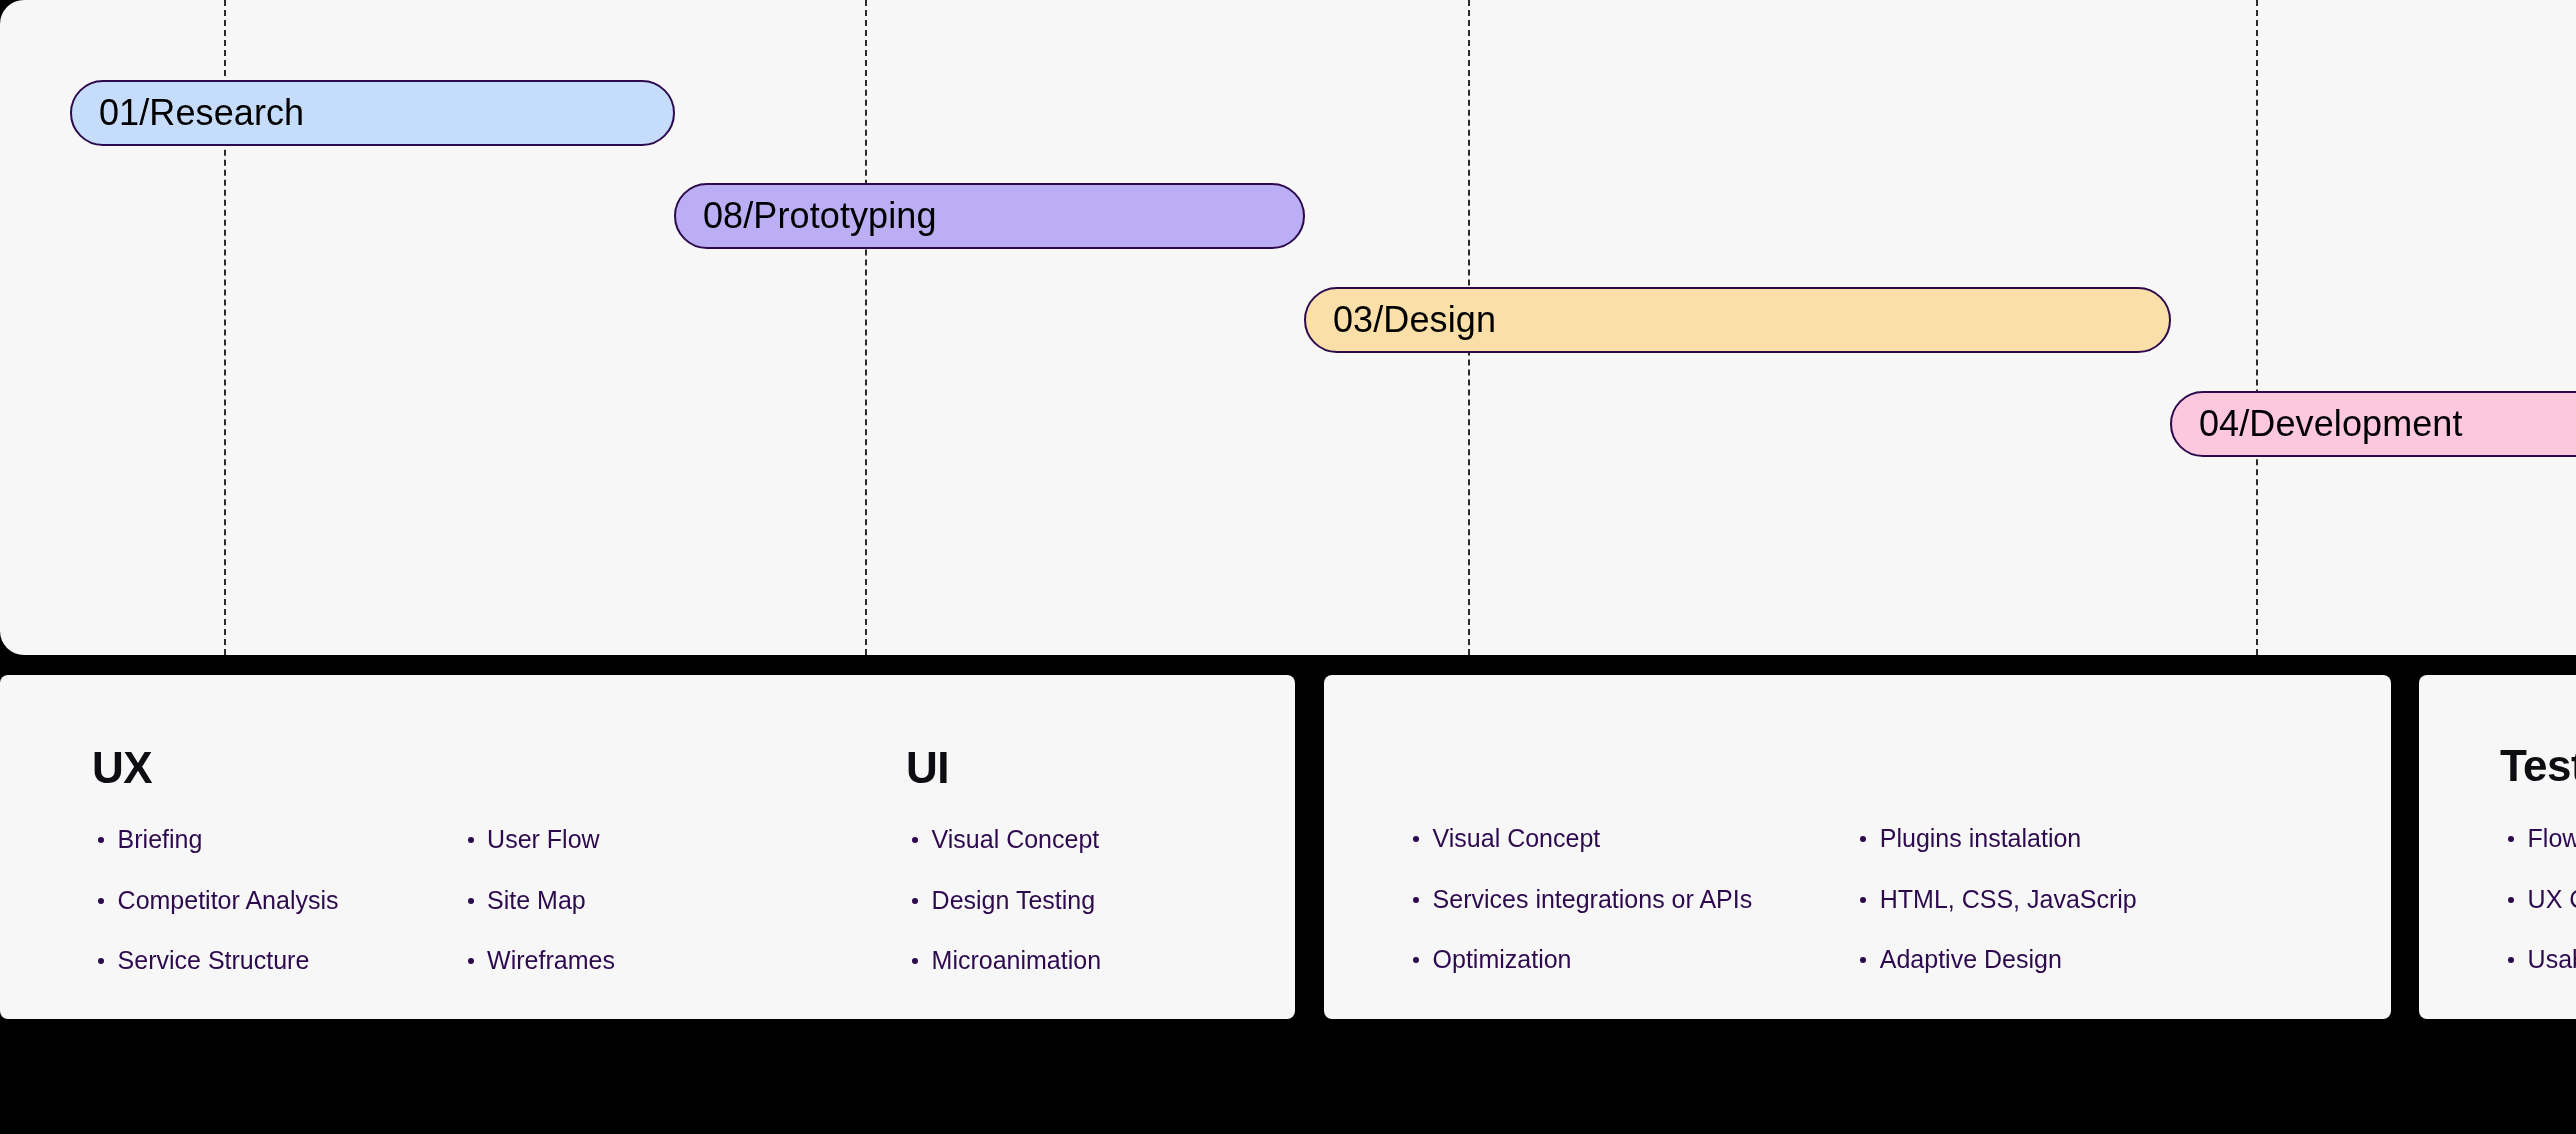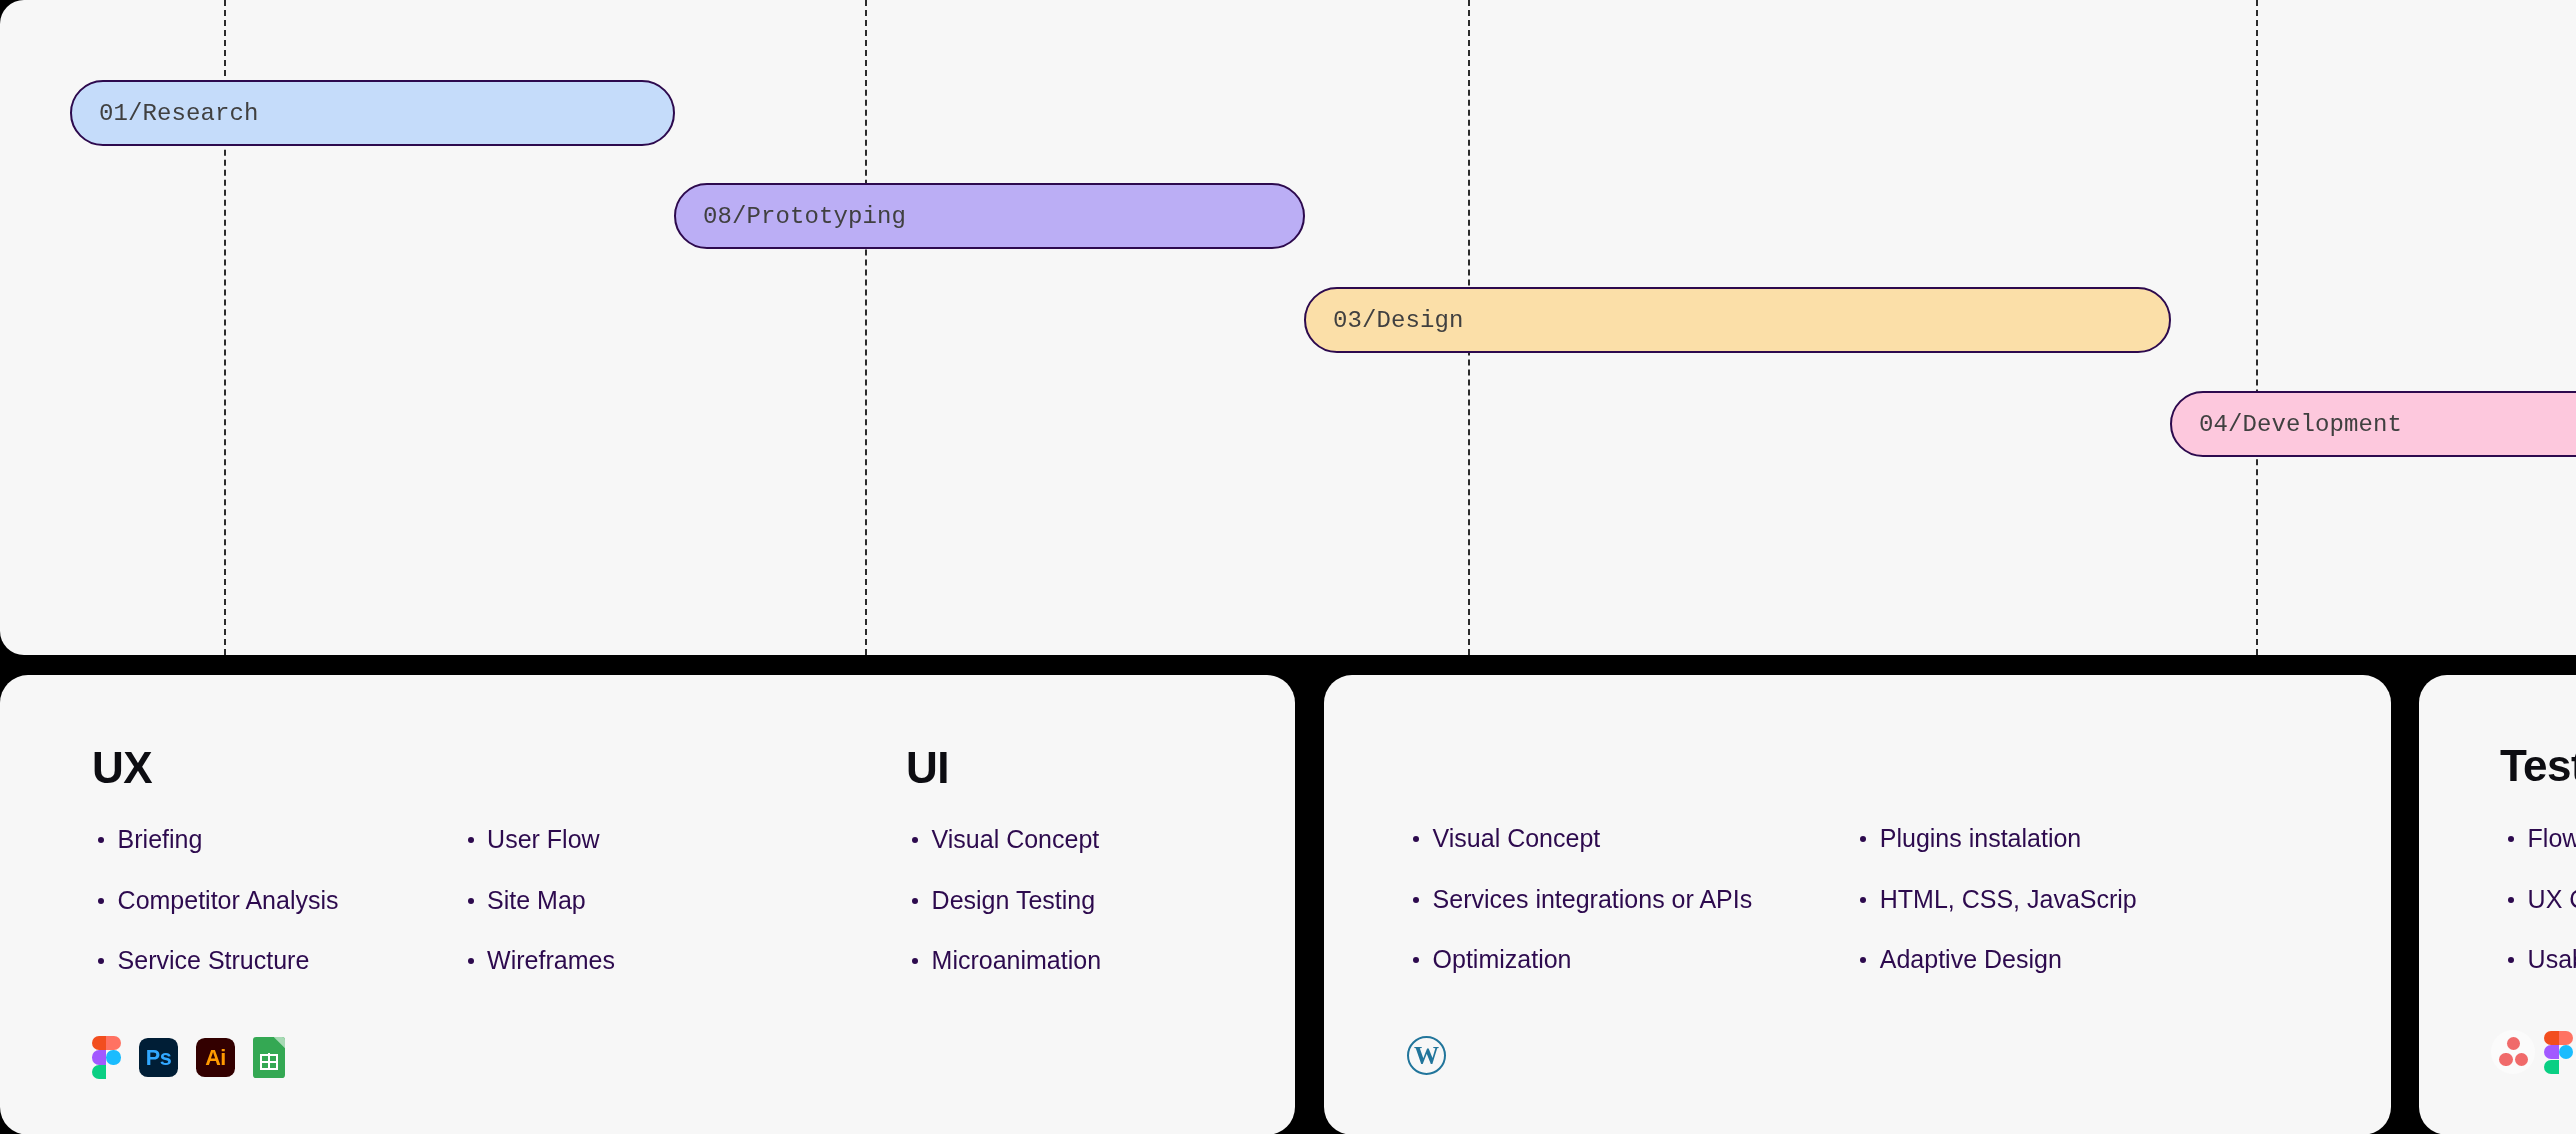--- a/index.html
+++ b/index.html
@@ -24,30 +24,30 @@
     opacity:.92;
   }
   .bar{
     position:absolute; height:66px;
     border:2.6px solid #2D0A4E;
     border-radius:33px;
     display:flex; align-items:center;
     padding-left:27px;
   }
   .bar-label{
-    font-size:24px; color:#404040; letter-spacing:0.1px;
-    font-weight:400; white-space:nowrap;font-family:Liberation Mono, monospace;
+    font-size:36px; color:#000000; letter-spacing:0.1px;
+    font-weight:400; white-space:nowrap;
   }
 
   
   .cards-row{ position:absolute; left:0; top:675px; width:3372px; height:460px; }
   .card{
-    position:absolute; top:0; height:460px;
+    position:absolute; top:0; height:344px;
     background:#F7F7F7;
-    border-radius:28px;
+    border-radius:8px;
     overflow:hidden;
   }
   #card-uxui{ left:0px;    width:1295px; }
   #card-dev  { left:1324px; width:1067px; }
   #card-test { left:2419px; width:954px; }
 
   .card-inner{ position:relative; width:100%; height:100%; }
 
   .section{ position:absolute; }
   .section-title{

